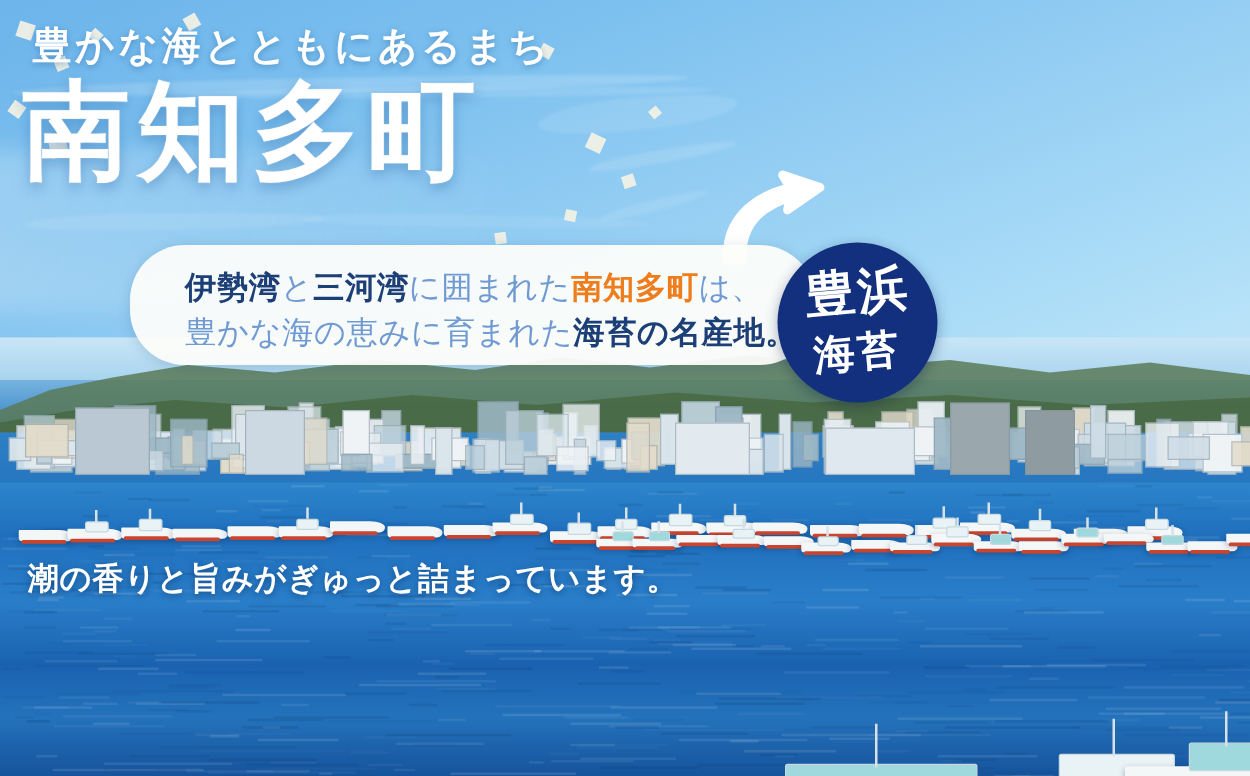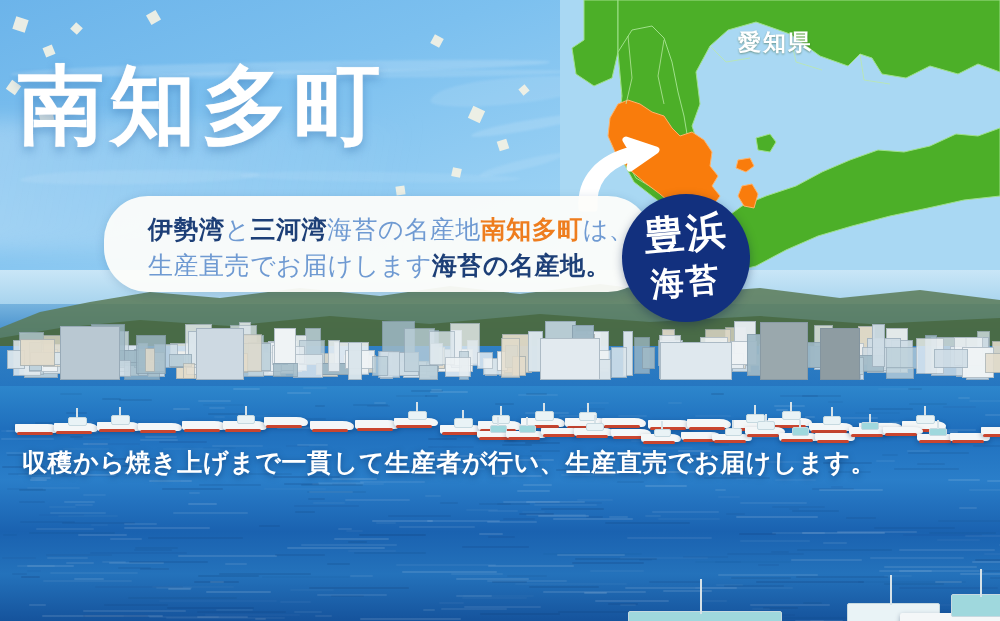--- a/index.html
+++ b/index.html
@@ -170,58 +170,20 @@
       <div class="confetti" style="left: 72px; top: 24px; width: 9px; height: 9px; transform: rotate(42deg);"></div>
       <div class="confetti" style="left: 148px; top: 12px; width: 11px; height: 11px; transform: rotate(-30deg);"></div>
       <div class="confetti" style="left: 470px; top: 108px; width: 13px; height: 13px; transform: rotate(25deg);"></div>
       <div class="confetti" style="left: 498px; top: 140px; width: 10px; height: 10px; transform: rotate(-18deg);"></div>
       <div class="confetti" style="left: 452px; top: 168px; width: 9px; height: 9px; transform: rotate(12deg);"></div>
       <div class="confetti" style="left: 520px; top: 86px; width: 8px; height: 8px; transform: rotate(-40deg);"></div>
       <div class="confetti" style="left: 432px; top: 36px; width: 10px; height: 10px; transform: rotate(28deg);"></div>
       <div class="confetti" style="left: 396px; top: 186px; width: 9px; height: 9px; transform: rotate(-8deg);"></div>
     </div>
 
-  <div class="map">
-    <svg width="440" height="300" viewBox="0 0 440 300">
-
-      <rect x="0" y="0" width="440" height="300" fill="#a9d8f3"></rect>
-
-      <path fill="#4caf28" stroke="#9fe08a" stroke-width="1" d="M24,0 L24,40 L12,48 L16,74 L34,86 L52,78 L58,52 L58,0 Z"></path>
-      <path fill="#4caf28" stroke="#9fe08a" stroke-width="1" d="M58,0 L58,52 L62,96 L58,130 L62,160 L74,182 L92,196 L104,205
-           L124,196 L134,176 L140,150 L132,126 L140,104 L136,72 L150,46
-           L168,30 L196,22 L230,34 L260,56 L288,66 L300,54 L312,58
-           L322,74 L346,78 L370,66 L398,74 L418,64 L440,72 L440,0 Z"></path>
-      <path fill="#4caf28" stroke="#9fe08a" stroke-width="1" d="M440,128 L418,136 L396,134 L370,146 L344,152 L318,150 L290,160
-           L262,172 L236,186 L206,196 L182,206 L160,222 L148,242 L156,262
-           L172,272 L196,266 L226,250 L258,236 L292,226 L330,216 L368,208
-           L404,200 L440,196 Z"></path>
-
-      <path fill="#4caf28" stroke="#9fe08a" stroke-width="1" d="M58,52 L62,96 L58,130 L64,156 L76,178 L96,190 L112,186
-           L122,166 L128,140 L124,116 L118,92 L112,62 L104,38 L92,26 L72,30 Z"></path>
-
-      <path fill="#f97c0c" stroke="#ffb36a" stroke-width="1" d="M58,104 L50,118 L48,136 L56,154 L70,170 L84,182 L100,194
-           L114,206 L126,212 L140,210 L146,200 L154,204 L160,196
-           L152,186 L158,176 L150,166 L152,152 L144,140 L132,132
-           L120,136 L112,128 L104,116 L92,112 L80,104 L68,100 Z"></path>
-
-      <path fill="#f97c0c" stroke="#ffb36a" stroke-width="1" d="M178,160 L190,158 L194,166 L186,172 L176,168 Z"></path>
-      <path fill="#f97c0c" stroke="#ffb36a" stroke-width="1" d="M182,186 L192,184 L198,194 L194,208 L184,206 L178,196 Z"></path>
-
-      <path fill="#4caf28" stroke="#9fe08a" stroke-width="1" d="M196,138 L210,134 L216,142 L210,152 L198,150 Z"></path>
-
-      <g stroke="#bdeaa6" stroke-width="1" fill="none" opacity=".75">
-        <path d="M68,36 L72,78 L66,104"></path>
-        <path d="M104,40 L98,76 L104,104"></path>
-        <path d="M150,46 L166,62 L190,58"></path>
-        <path d="M230,34 L236,62 L262,70"></path>
-        <path d="M300,54 L304,80 L330,84"></path>
-      </g>
-    </svg>
-    <div class="map-label">愛知県</div>
-  </div>
 
   <svg class="arrow" viewBox="0 0 110 85">
     <path d="M6,80 C4,50 24,30 56,22 L50,12 L80,22 L54,40 L56,30 C30,38 16,54 18,80 Z" fill="#ffffff" stroke="#ffffff" stroke-width="7" stroke-linejoin="round"></path>
   </svg>
 
   <div class="photo">
     <div class="sky-strip"></div>
     <svg class="hills" viewBox="0 0 1000 70" preserveAspectRatio="none">
       <path d="M0,52 L40,36 L90,26 L150,16 L220,22 L300,12 L380,20 L450,10 L520,18
                L600,8 L680,18 L760,12 L840,22 L920,14 L1000,24 L1000,70 L0,70 Z" fill="#5b7a57" opacity=".85"></path>
@@ -1032,29 +994,30 @@
           <div class="mast" style="left: 120px; top: -25px; height: 30px;"></div>
         </div>
         <div class="boat" style="left: 900px; top: 322px; width: 160px; height: 72px;">
           <div class="hull" style="left: 0px; top: 20.7px; width: 160px; height: 25.3px;"></div>
           <div class="cabin teal" style="left: 51.2px; top: 2.3px; width: 60.8px; height: 20.7px;"></div>
           <div class="mast" style="left: 80px; top: -23px; height: 27.6px;"></div>
         </div>
       </div>
   </div>
 
+  <div class="kicker">豊かな海とともにあるまち</div>
   <div class="bigtitle">南知多町</div>
 
   <div class="banner">
-    <div class="line l1" id="bl1"><span class="tx-navy">伊勢湾</span><span class="tx-blue">と</span><span class="tx-navy">三河湾</span><span class="tx-blue">海苔の名産地</span><span class="tx-orange">南知多町</span><span class="tx-blue">は、</span></div>
-    <div class="line l2" id="bl2"><span class="tx-blue">生産直売でお届けします</span><span class="tx-navy">海苔の名産地。</span></div>
+    <div class="line l1" id="bl1"><span class="tx-navy">伊勢湾</span><span class="tx-blue">と</span><span class="tx-navy">三河湾</span><span class="tx-blue">に囲まれた</span><span class="tx-orange">南知多町</span><span class="tx-blue">は、</span></div>
+    <div class="line l2" id="bl2"><span class="tx-blue">豊かな海の恵みに育まれた</span><span class="tx-navy">海苔の名産地。</span></div>
   </div>
 
   <div class="badge">
     <div class="bt">豊浜</div>
     <div class="bb">海苔</div>
   </div>
 
   <div class="copy" id="copy">
-      <p>収穫から焼き上げまで一貫して生産者が行い、生産直売でお届けします。</p>
+      <p>潮の香りと旨みがぎゅっと詰まっています。</p>
     </div>
 
 </div>
 
 </body></html>

